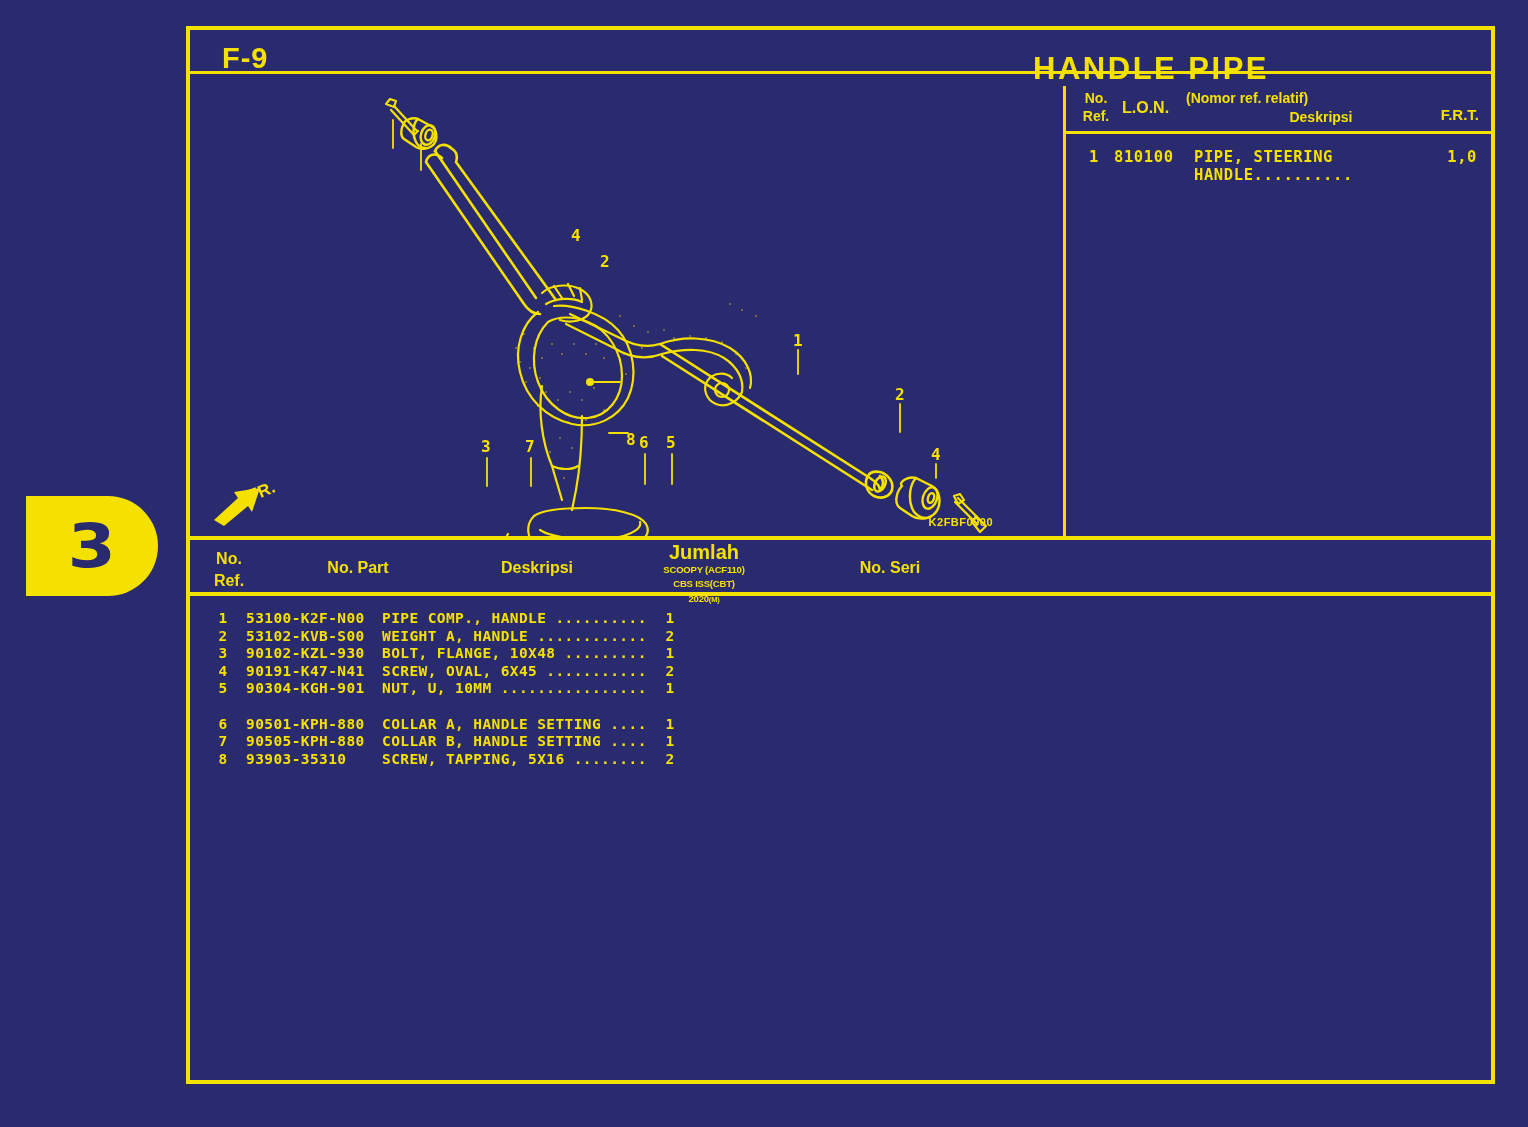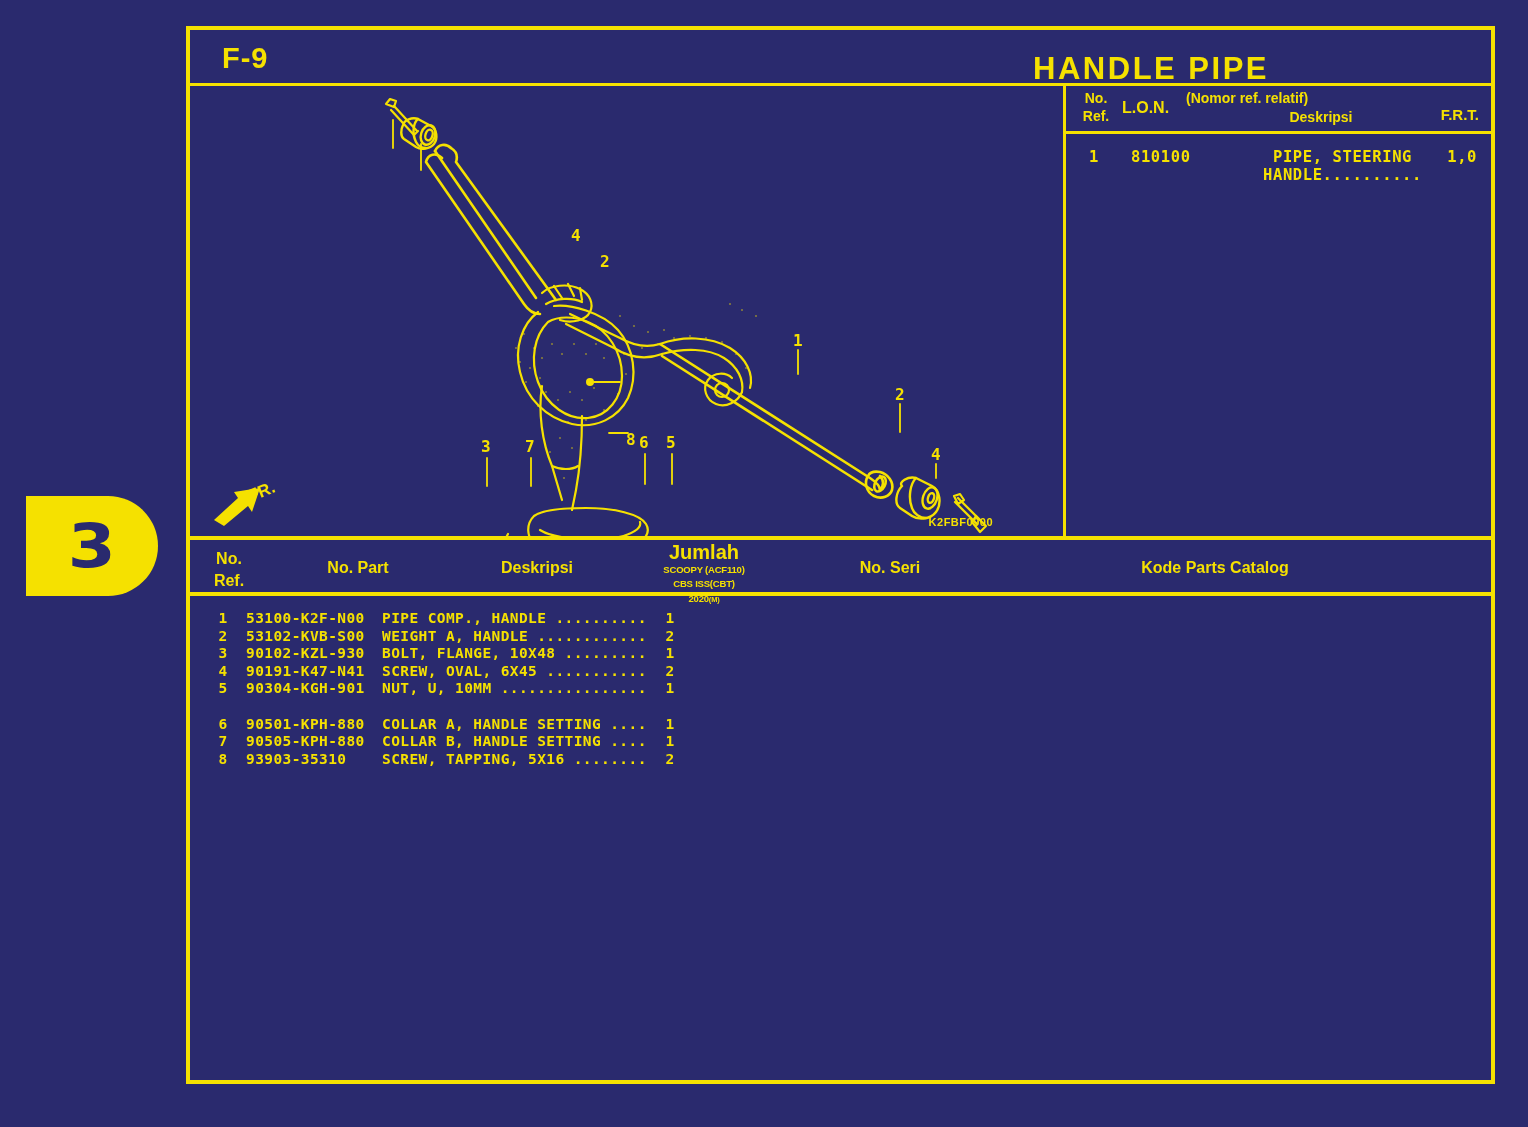--- a/index.html
+++ b/index.html
@@ -48,21 +48,21 @@
     border: 4px solid #f5e100;
     box-sizing: border-box;
   }
 
   
   .title-bar {
     position: absolute;
     left: 0;
     top: 0;
     right: 0;
-    height: 56px;
+    height: 44px;
     border-bottom: 3px solid #f5e100;
     box-sizing: border-box;
   }
   .section-code {
     position: absolute;
     left: 32px;
     top: 12px;
     font-size: 29px;
     font-weight: bold;
     letter-spacing: 1px;
@@ -171,22 +171,22 @@
   .ref-row {
     position: relative;
     height: 28px;
     margin-top: 14px;
     font-family: "DejaVu Sans Mono", monospace;
     font-size: 15.5px;
     font-weight: bold;
     letter-spacing: 0.6px;
   }
   .ref-row .c-no   { position: absolute; left: 10px;  top: 0; width: 36px; text-align: center; }
-  .ref-row .c-lon  { position: absolute; left: 48px;  top: 0; margin-left: 17px; }
-  .ref-row .c-desc { position: absolute; left: 128px; top: 0; text-align: center; }
+  .ref-row .c-lon  { position: absolute; left: 48px;  top: 0; }
+  .ref-row .c-desc { position: absolute; left: 128px; top: 0; }
   .ref-row .c-frt  { position: absolute; right: 14px; top: 0; }
 
   
   .parts-head {
     position: absolute;
     left: 0;
     top: 506px;
     right: 0;
     height: 60px;
     border-top: 4px solid #f5e100;
@@ -473,21 +473,20 @@
     </div>
     <div class="ph-cell ph-part">No. Part</div>
     <div class="ph-cell ph-desc">Deskripsi</div>
     <div class="ph-cell ph-jml">
       <span class="j-main">Jumlah</span>
       <span class="j-sub">SCOOPY (ACF110)</span>
       <span class="j-sub">CBS ISS(CBT)</span>
       <span class="j-sub"><span>2020</span><small>(M)</small></span>
     </div>
     <div class="ph-cell ph-seri">No. Seri</div>
-    <div class="ph-cell ph-kode">Kode Parts Catalog</div>
   </div>
 
   <div class="parts-body">
       <div class="part-row"><span class="p-no">1</span><span class="p-num">53100-K2F-N00</span><span class="p-desc">PIPE COMP., HANDLE ..........</span><span class="p-qty">1</span></div>
       <div class="part-row"><span class="p-no">2</span><span class="p-num">53102-KVB-S00</span><span class="p-desc">WEIGHT A, HANDLE ............</span><span class="p-qty">2</span></div>
       <div class="part-row"><span class="p-no">3</span><span class="p-num">90102-KZL-930</span><span class="p-desc">BOLT, FLANGE, 10X48 .........</span><span class="p-qty">1</span></div>
       <div class="part-row"><span class="p-no">4</span><span class="p-num">90191-K47-N41</span><span class="p-desc">SCREW, OVAL, 6X45 ...........</span><span class="p-qty">2</span></div>
       <div class="part-row"><span class="p-no">5</span><span class="p-num">90304-KGH-901</span><span class="p-desc">NUT, U, 10MM ................</span><span class="p-qty">1</span></div>
       <div class="part-row gap"><span class="p-no">6</span><span class="p-num">90501-KPH-880</span><span class="p-desc">COLLAR A, HANDLE SETTING ....</span><span class="p-qty">1</span></div>
       <div class="part-row"><span class="p-no">7</span><span class="p-num">90505-KPH-880</span><span class="p-desc">COLLAR B, HANDLE SETTING ....</span><span class="p-qty">1</span></div>

